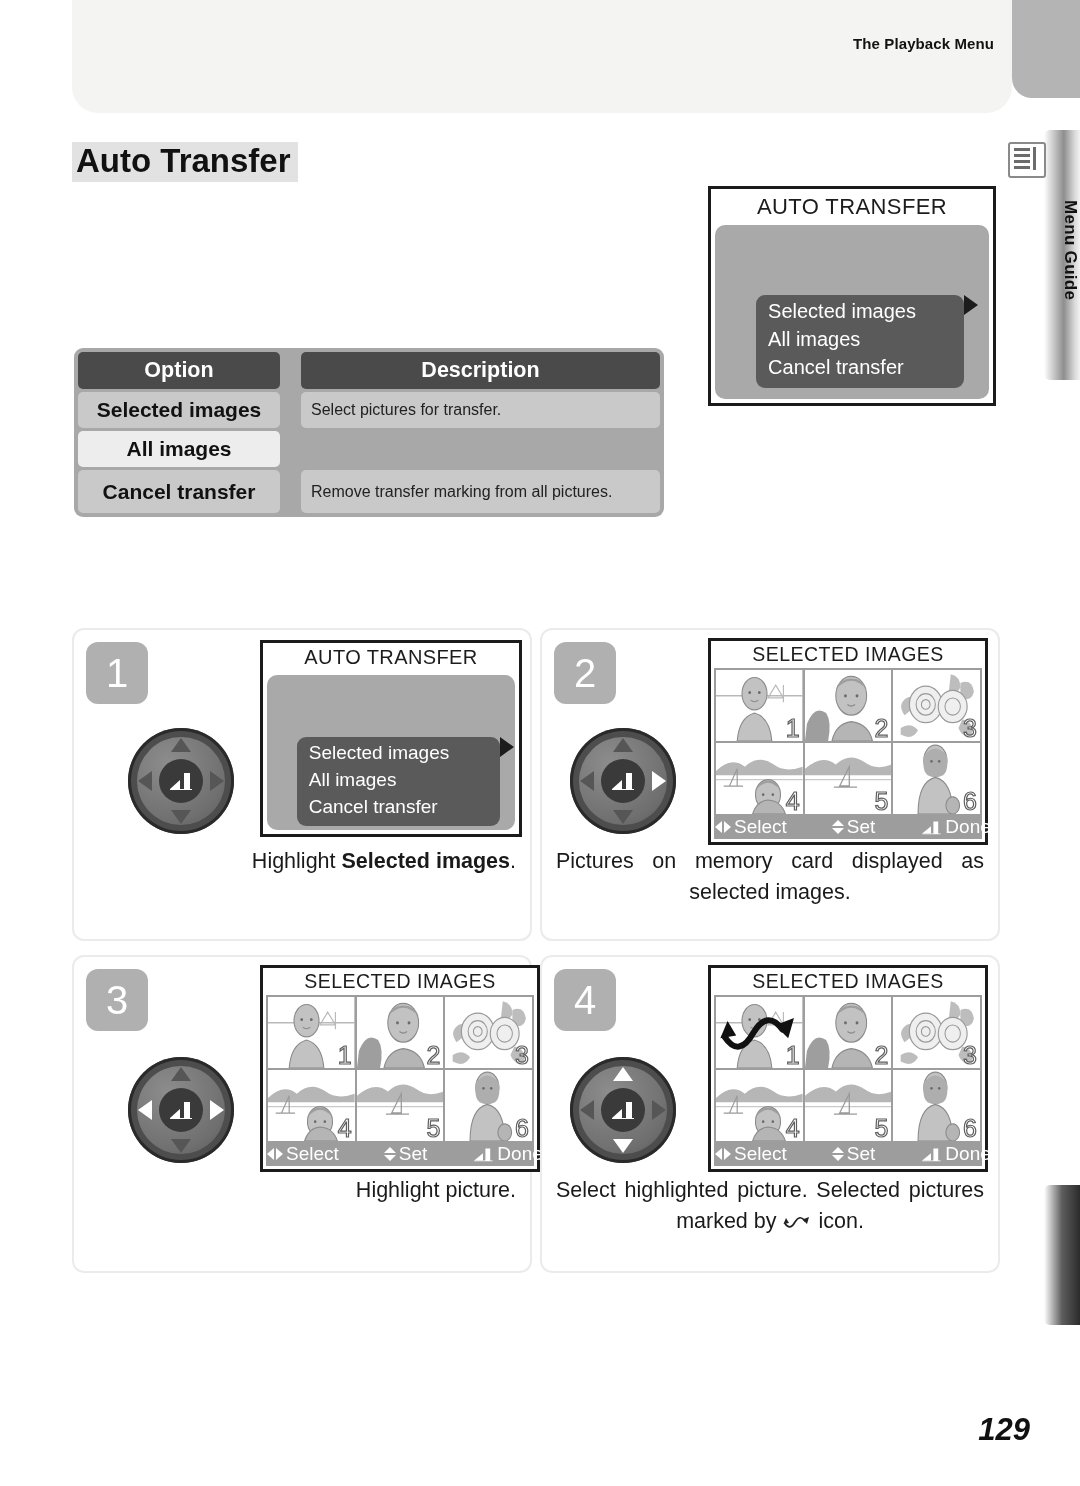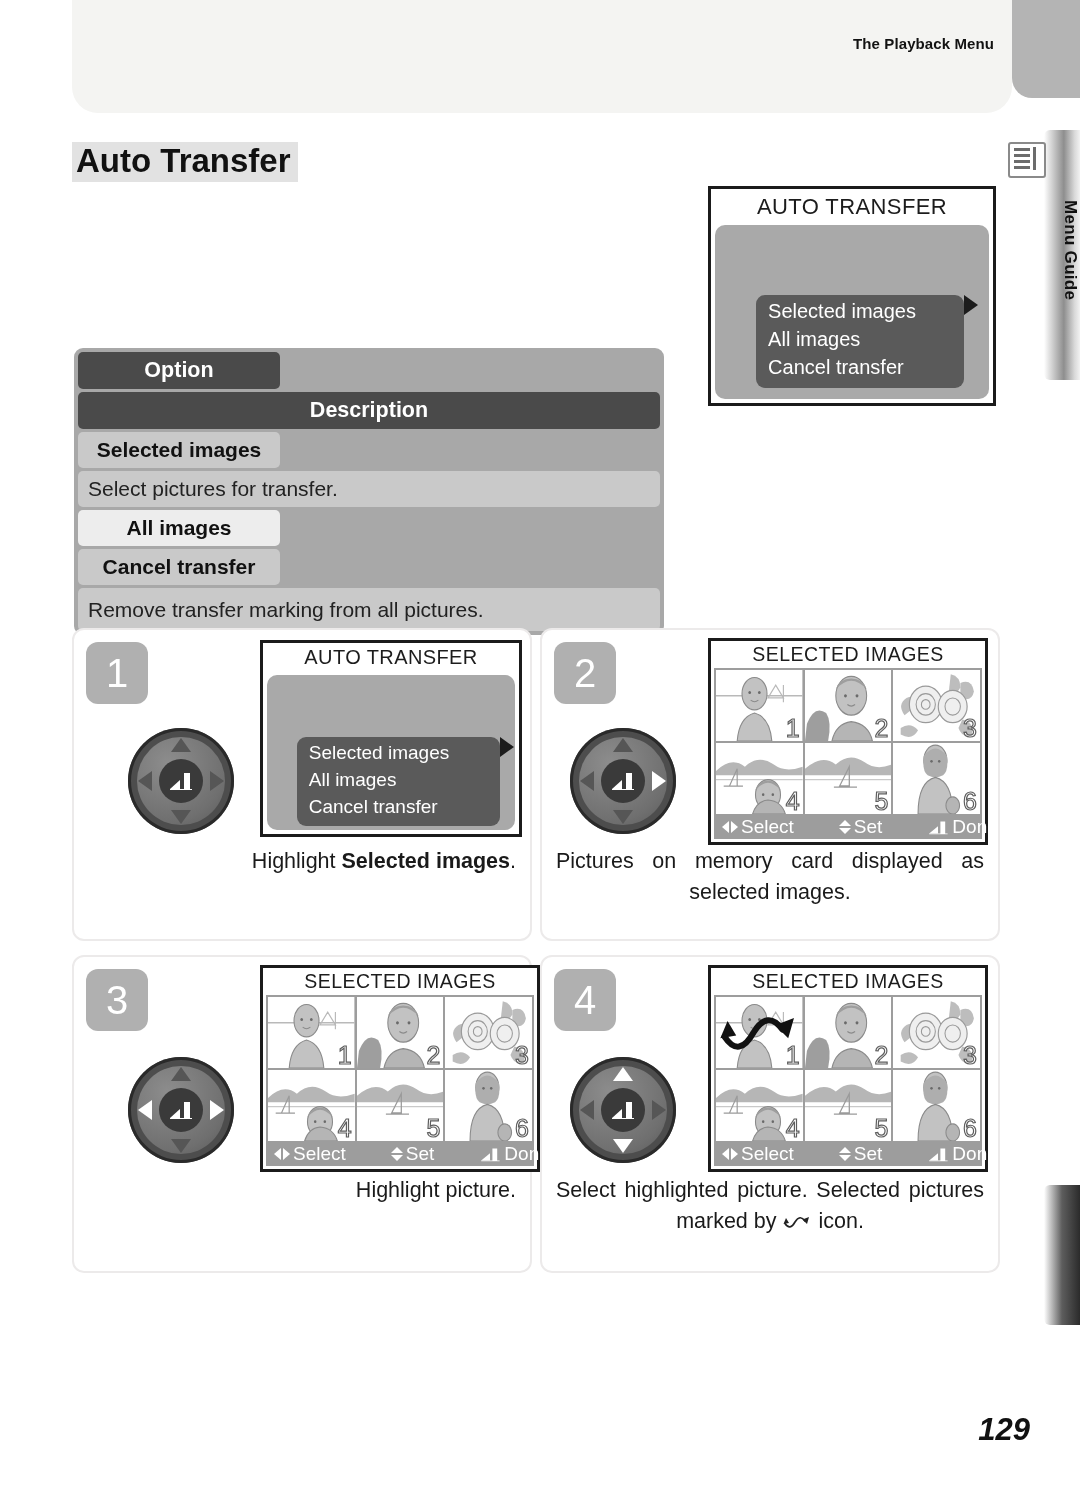--- a/index.html
+++ b/index.html
@@ -79,31 +79,31 @@
     background:#fff;border-radius:50%;
     box-shadow:0 0 0 2px #3f3f3f;
   }
 
   
   .opt-table{
     position:absolute;left:74px;top:348px;width:590px;
     background:#a8a8a8;border-radius:9px;padding:4px;
     box-sizing:border-box;
   }
-  .opt-row{display:flex;gap:3px;margin-bottom:3px;flex-direction:column;}
+  .opt-row{display:flex;gap:21px;margin-bottom:3px;}
   .opt-row:last-child{margin-bottom:0;}
   .opt-c1{
     width:202px;box-sizing:border-box;
     display:flex;align-items:center;justify-content:center;
     text-align:center;font-weight:bold;font-size:21px;
     padding:6px 4px;border-radius:5px;
   }
   .opt-c2{
     flex:1;box-sizing:border-box;
-    font-size:21px;padding:6px 10px;border-radius:5px;
+    font-size:16px;padding:6px 10px;border-radius:5px;
     display:flex;align-items:center;
   }
   .opt-head .opt-c1,.opt-head .opt-c2{
     background:#4a4a4a;color:#fff;font-weight:bold;justify-content:center;
     font-size:21.5px;
   }
   .shade-a .opt-c1{background:#c9c9c9;color:#111;}
   .shade-a .opt-c2{background:#c9c9c9;color:#222;}
   .shade-b .opt-c1{background:#ededed;color:#111;}
   .shade-b .opt-c2{background:#ededed;color:#222;}
@@ -224,21 +224,21 @@
     font-size:25px;color:#fff;
     -webkit-text-stroke:1.2px #5e5e5e;
     font-family:"Liberation Sans", sans-serif;
   }
   .thumb svg{position:absolute;inset:0;width:100%;height:100%;}
   .mark-icon{position:absolute;left:14%;top:26%;width:56%;height:34%;}
   .grid-bar{
     position:absolute;left:3px;right:3px;bottom:3px;height:25px;
     background:#9d9d9d;color:#fff;
     display:flex;align-items:center;gap:16px;
-    font-size:19px;padding-left:7px;box-sizing:border-box;margin-top:20px;
+    font-size:19px;padding-left:0;box-sizing:border-box;margin-top:20px;
   }
   .grid-bar .gseg{display:flex;align-items:center;gap:2px;}
   .grid-bar .sp{flex:0 0 12px;}
 
   .pagenum{
     position:absolute;right:50px;top:1412px;
     font-size:31px;font-weight:bold;font-style:italic;color:#111;
   }
 </style>
 </head>

